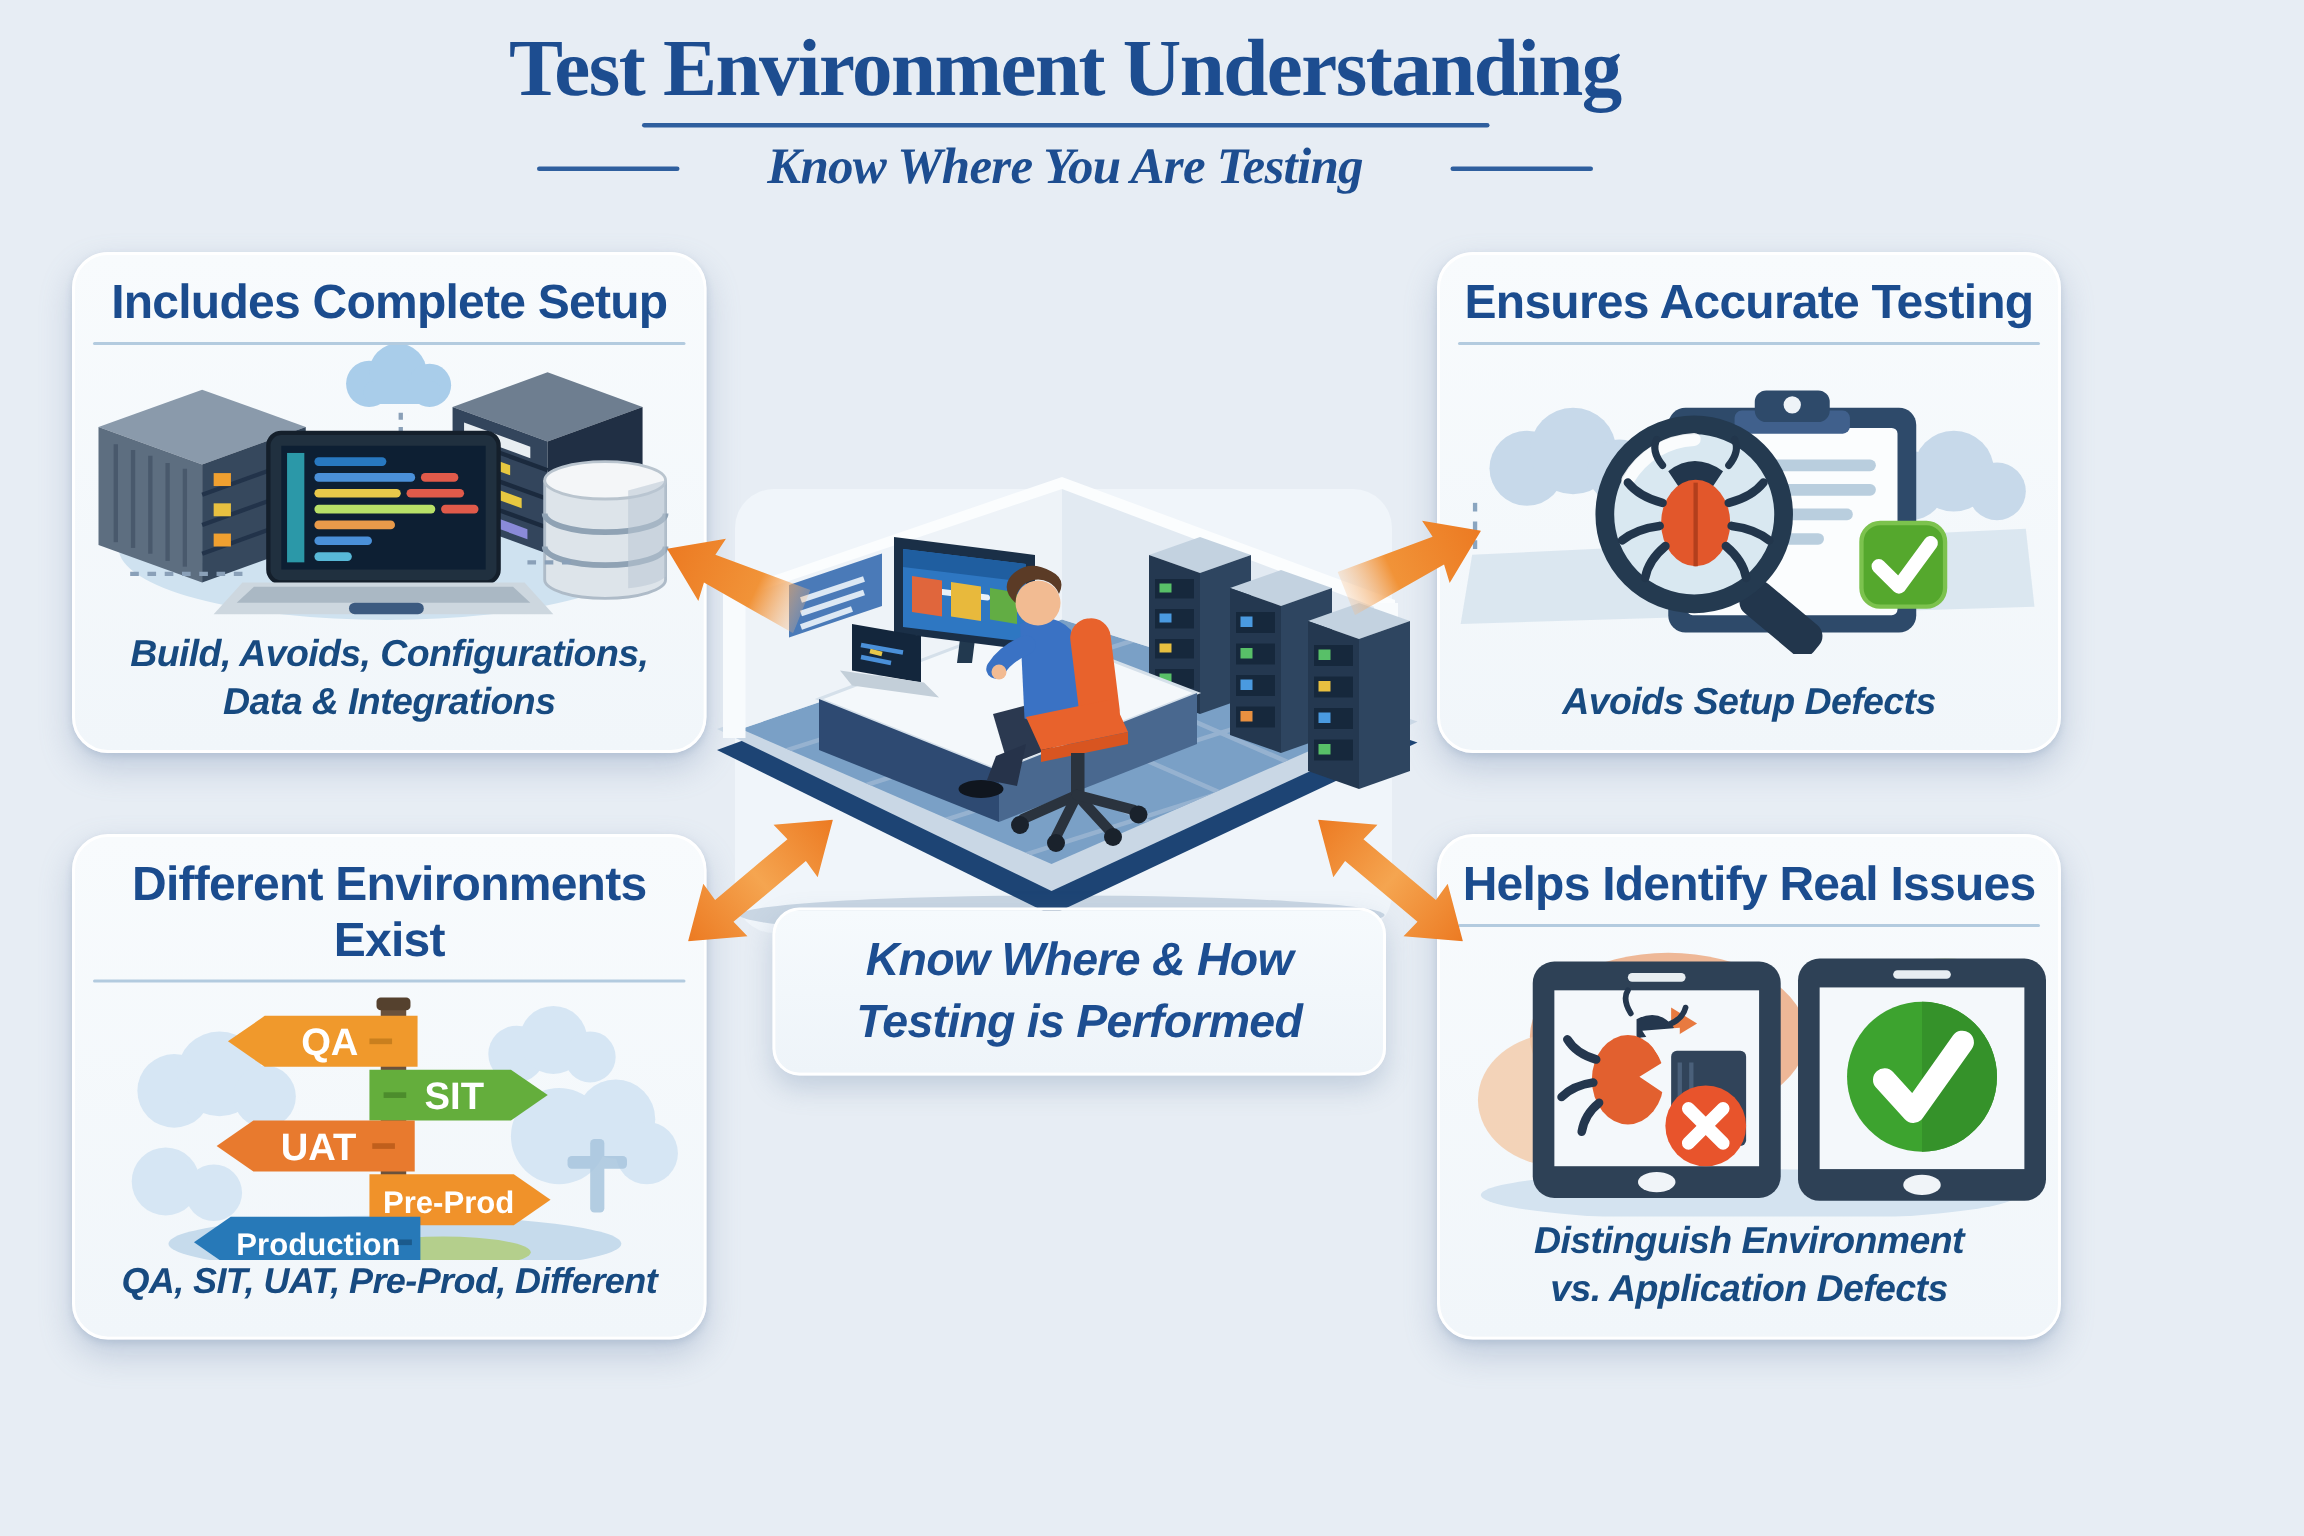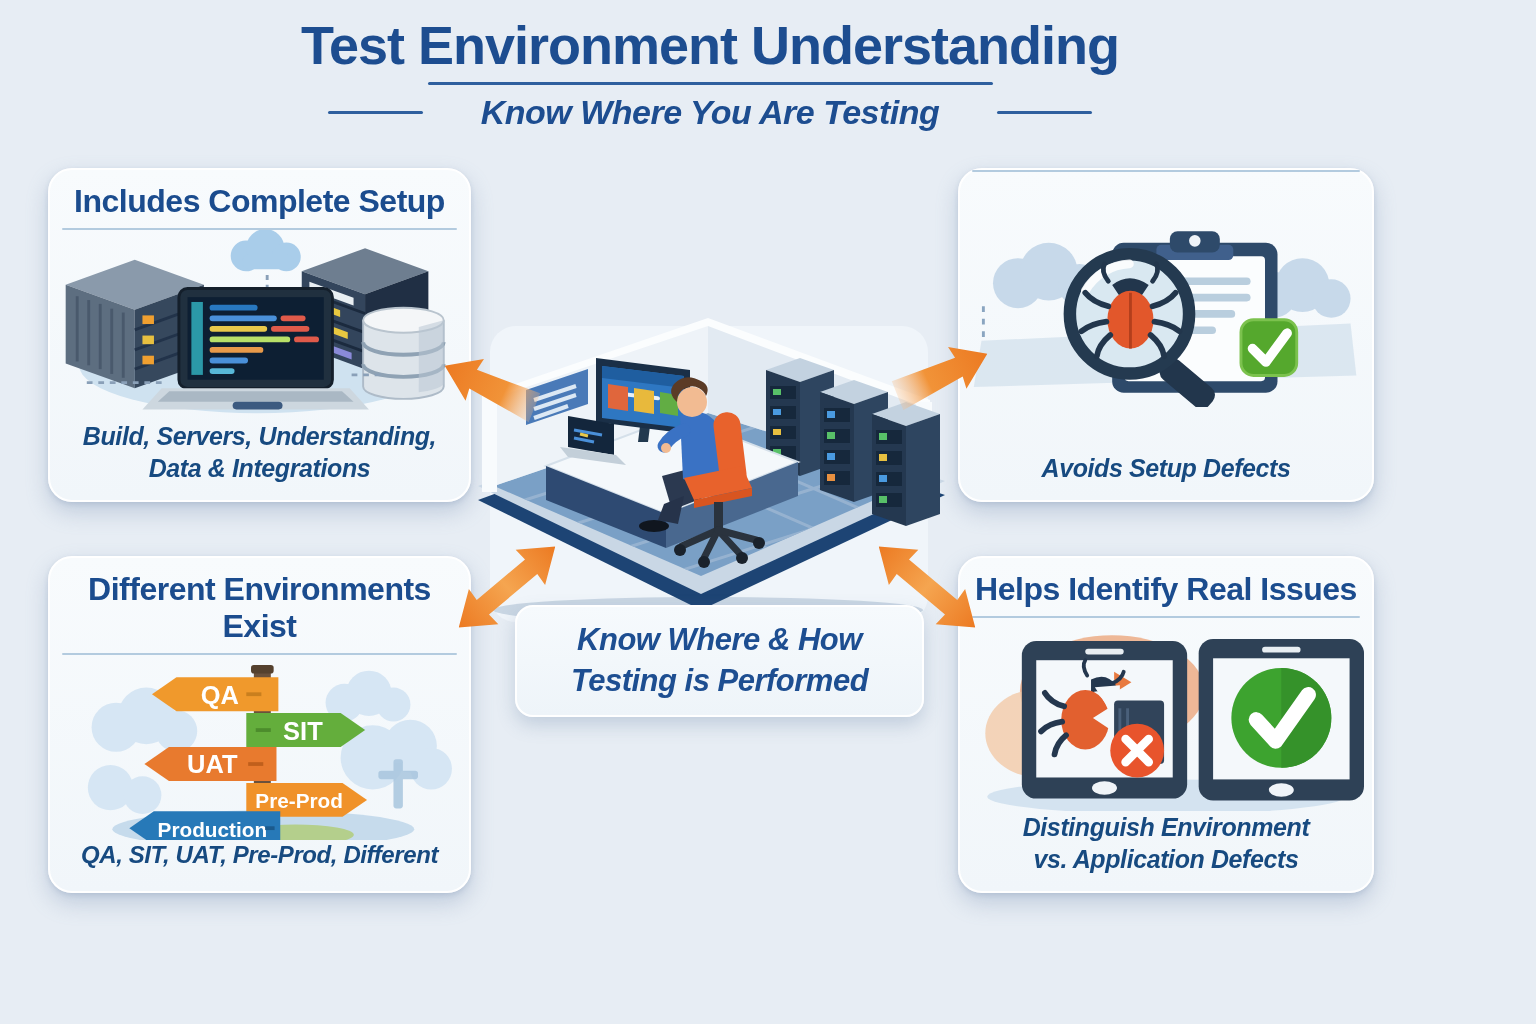--- a/index.html
+++ b/index.html
@@ -3,21 +3,21 @@
 <meta charset="utf-8">
 <style>
   html,body{margin:0;padding:0;}
   body{
     width:1536px;height:1024px;position:relative;overflow:hidden;
     background:#e7edf4;
     font-family:"Liberation Sans",sans-serif;
   }
   .canvas{position:absolute;inset:0;}
   
-  .header{position:absolute;left:0;top:0;width:1420px;text-align:center;}
+  .header{position:absolute;left:0;top:0;width:1420px;text-align:center;font-family:Liberation Serif, serif;}
   .page-title{
     margin:14px 0 0 0;font-size:54px;font-weight:700;letter-spacing:-1px;
     color:#1d4d90;
   }
   .title-underline{
     margin:6px auto 0 auto;width:565px;height:3px;background:#2f5f9e;border-radius:2px;
   }
   .subtitle-row{
     margin-top:8px;display:flex;align-items:center;justify-content:center;gap:58px;
   }
@@ -166,26 +166,27 @@
           <rect x="46" y="61" width="56" height="6" rx="3" fill="#e89a4a"></rect>
           <rect x="46" y="72" width="40" height="6" rx="3" fill="#4a90d9"></rect>
           <rect x="46" y="83" width="26" height="6" rx="3" fill="#58b8d8"></rect>
           <polygon points="-4,104 192,104 212,126 -24,126" fill="#cdd7df"></polygon>
           <polygon points="4,107 184,107 196,118 -8,118" fill="#aab8c4"></polygon>
           <rect x="70" y="118" width="52" height="8" rx="4" fill="#3c5a80"></rect>
         </g>
       </svg>
     </div>
     <div class="card-caption">
-      <div>Build, Servers, Understanding,</div>
+      <div>Build, Avoids, Configurations,</div>
       <div>Data &amp; Integrations</div>
     </div>
   </div>
 
   <div class="card card-tr">
+    <div class="card-title">Ensures Accurate Testing</div>
     <div class="divider"></div>
     <div class="illus">
       <svg width="396" height="190" viewBox="0 0 412 196">
 
         <g fill="#c7d9ea">
           <circle cx="52" cy="68" r="26"></circle>
             <circle cx="84" cy="56" r="30"></circle>
             <circle cx="116" cy="70" r="22"></circle>
           <circle cx="318" cy="80" r="24"></circle>
             <circle cx="348" cy="70" r="28"></circle>

